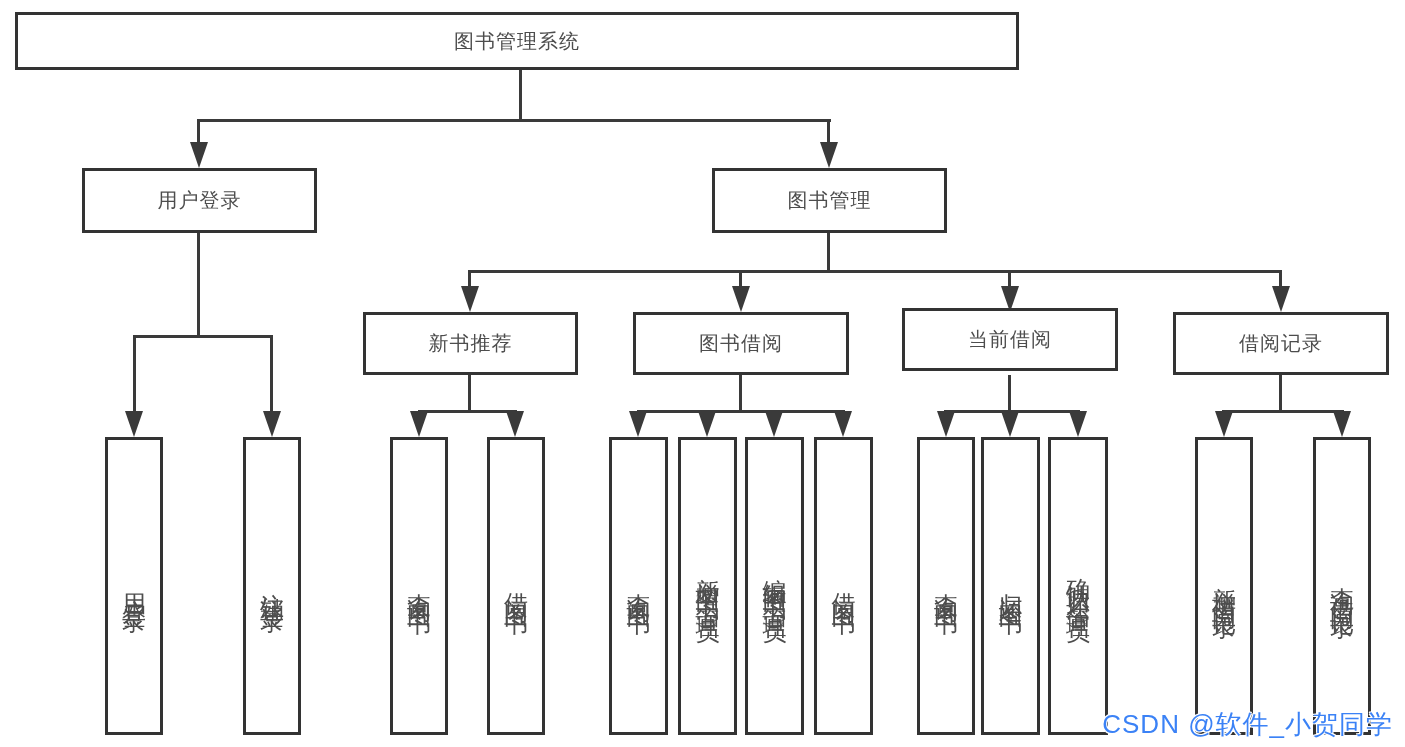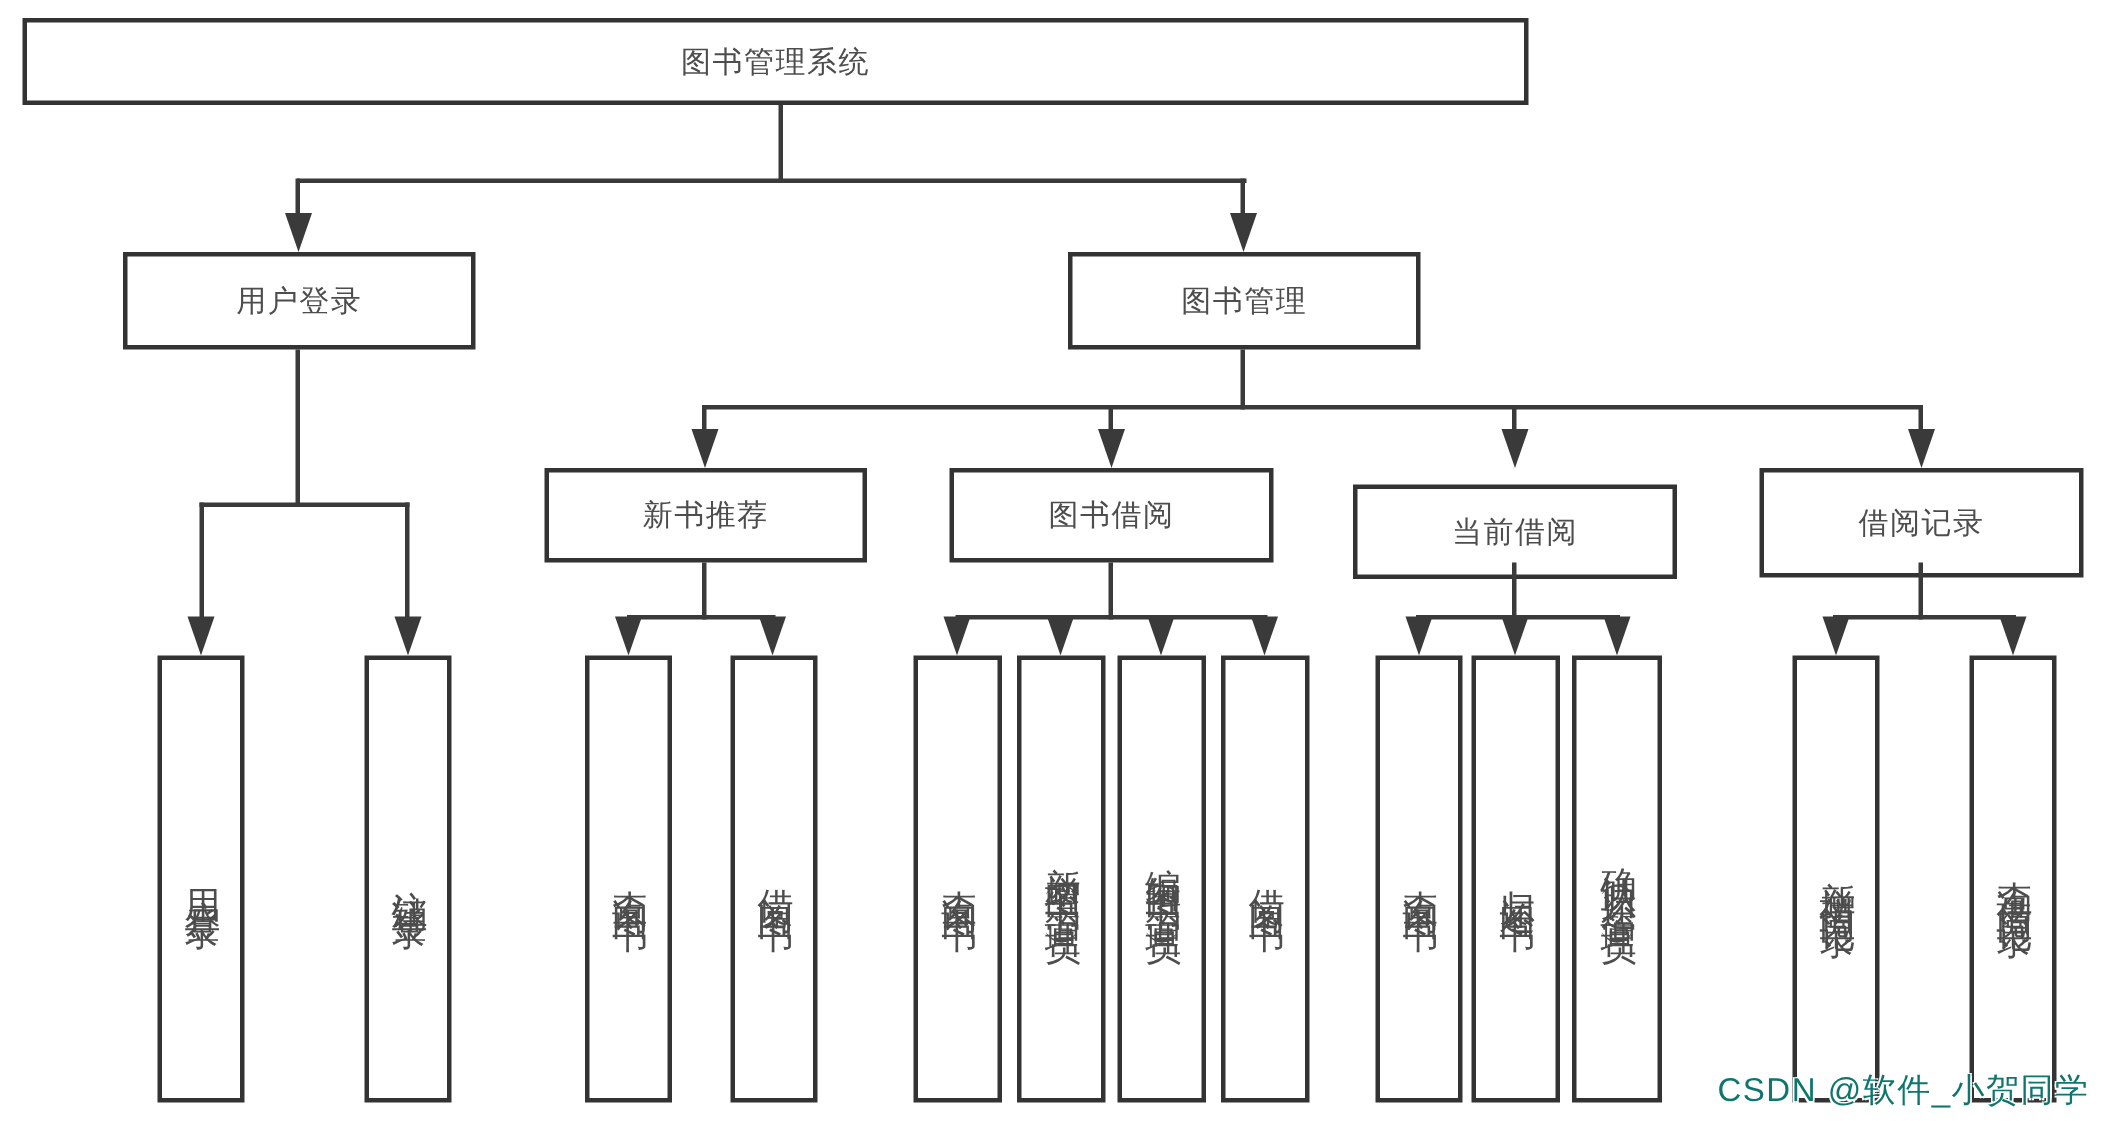--- a/index.html
+++ b/index.html
@@ -19,21 +19,21 @@
     letter-spacing:6px; line-height:1;
   }
   .vline { position:absolute; width:3px; background:#3a3a3a; }
   .hline { position:absolute; height:3px; background:#3a3a3a; }
   .arrow-down {
     position:absolute; width:0; height:0;
     border-left:9px solid transparent; border-right:9px solid transparent;
     border-top:26px solid #3a3a3a;
   }
   .watermark {
-    position:absolute; right:12px; bottom:5px; font-size:22px; color:#0f766e;
+    position:absolute; right:12px; bottom:5px; font-size:26px; color:#3b82f6;
     letter-spacing:1px; z-index:5;
     text-shadow:1px 1px 0 #ffffff, -1px -1px 0 #ffffff, 1px -1px 0 #ffffff, -1px 1px 0 #ffffff;
     white-space:nowrap;
   }
 </style>
 </head>
 <body>
 
 <div class="canvas">
 
@@ -78,24 +78,24 @@
     <div class="vline" style="left:1279px; top:270px; height:20px;"></div>
     <div class="arrow-down" style="left:1272px; top:286px;"></div>
   </div>
 
   <div class="node hbox" style="left:363px; top:312px; width:215px; height:63px;font-family:Liberation Mono, monospace;">
     <span>新书推荐</span>
   </div>
   <div class="node hbox" style="left:633px; top:312px; width:216px; height:63px;">
     <span>图书借阅</span>
   </div>
-  <div class="node hbox" style="left:902px; top:323px; width:216px; height:63px;text-align:center;">
+  <div class="node hbox" style="left:902px; top:308px; width:216px; height:63px;text-align:center;">
     <span>当前借阅</span>
   </div>
-  <div class="node hbox" style="left:1173px; top:312px; width:216px; height:73px;font-family:Liberation Serif, serif;">
+  <div class="node hbox" style="left:1173px; top:312px; width:216px; height:63px;font-family:Liberation Serif, serif;">
     <span>借阅记录</span>
   </div>
 
   <div>
     <div class="vline" style="left:468px; top:375px; height:38px;"></div>
     <div class="hline" style="left:418px; top:410px; width:99px;"></div>
     <div class="arrow-down" style="left:410px; top:411px;"></div>
     <div class="arrow-down" style="left:506px; top:411px;"></div>
   </div>
 

